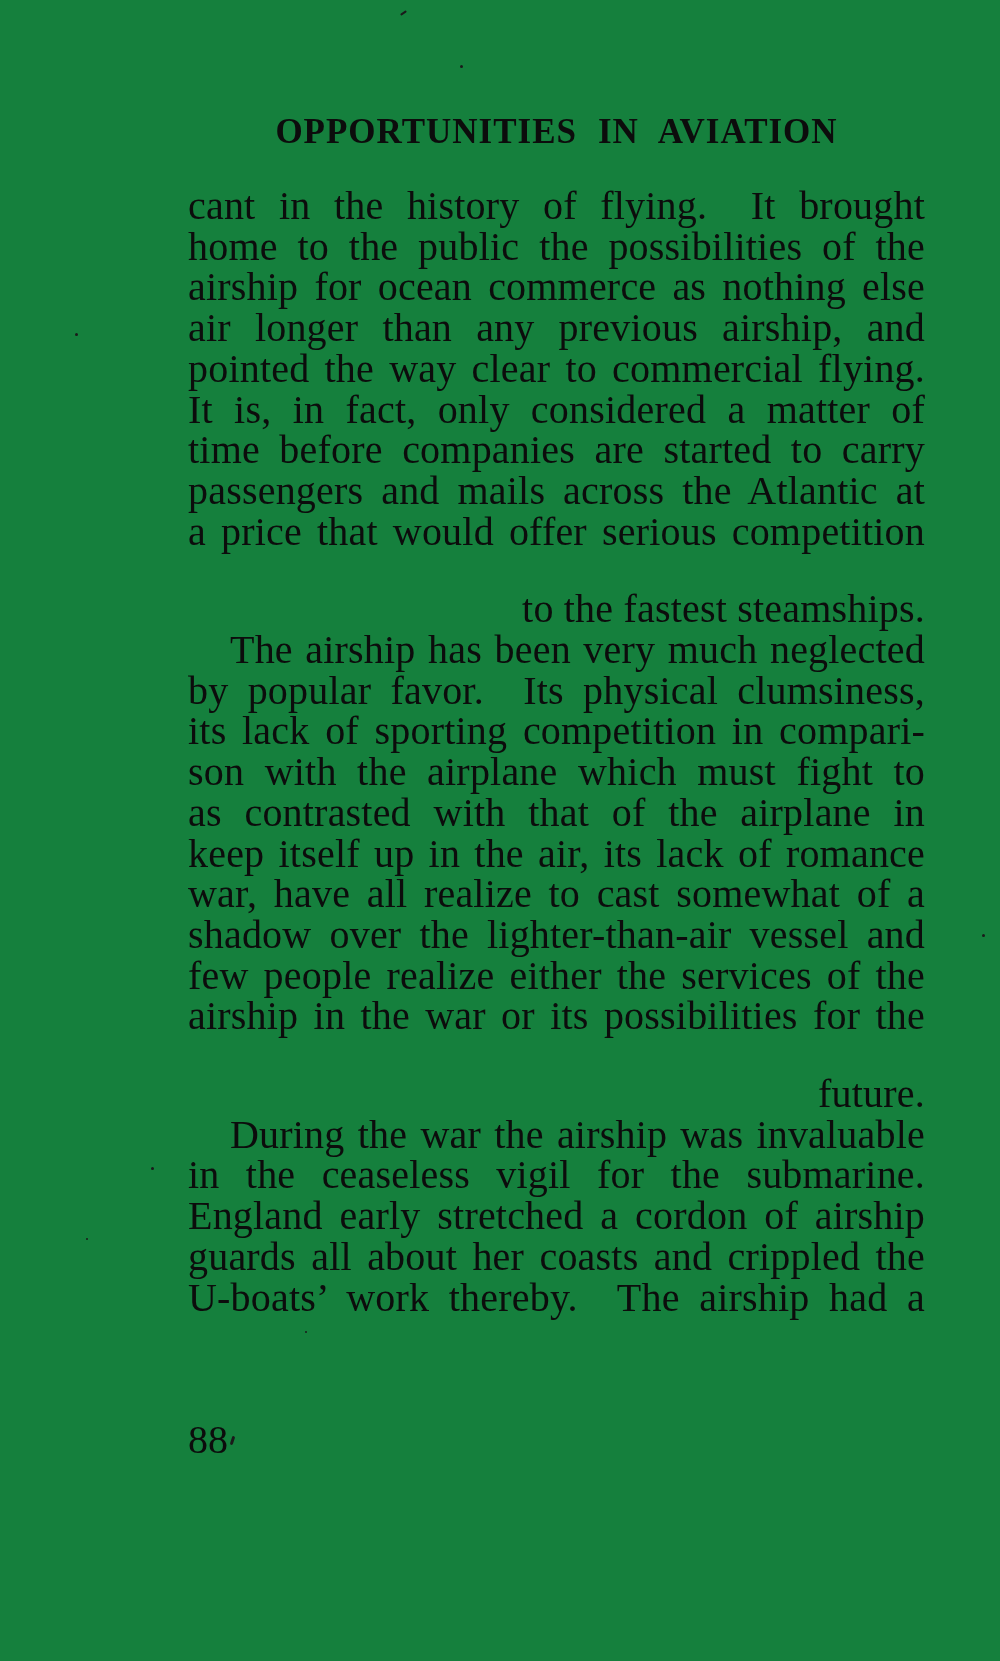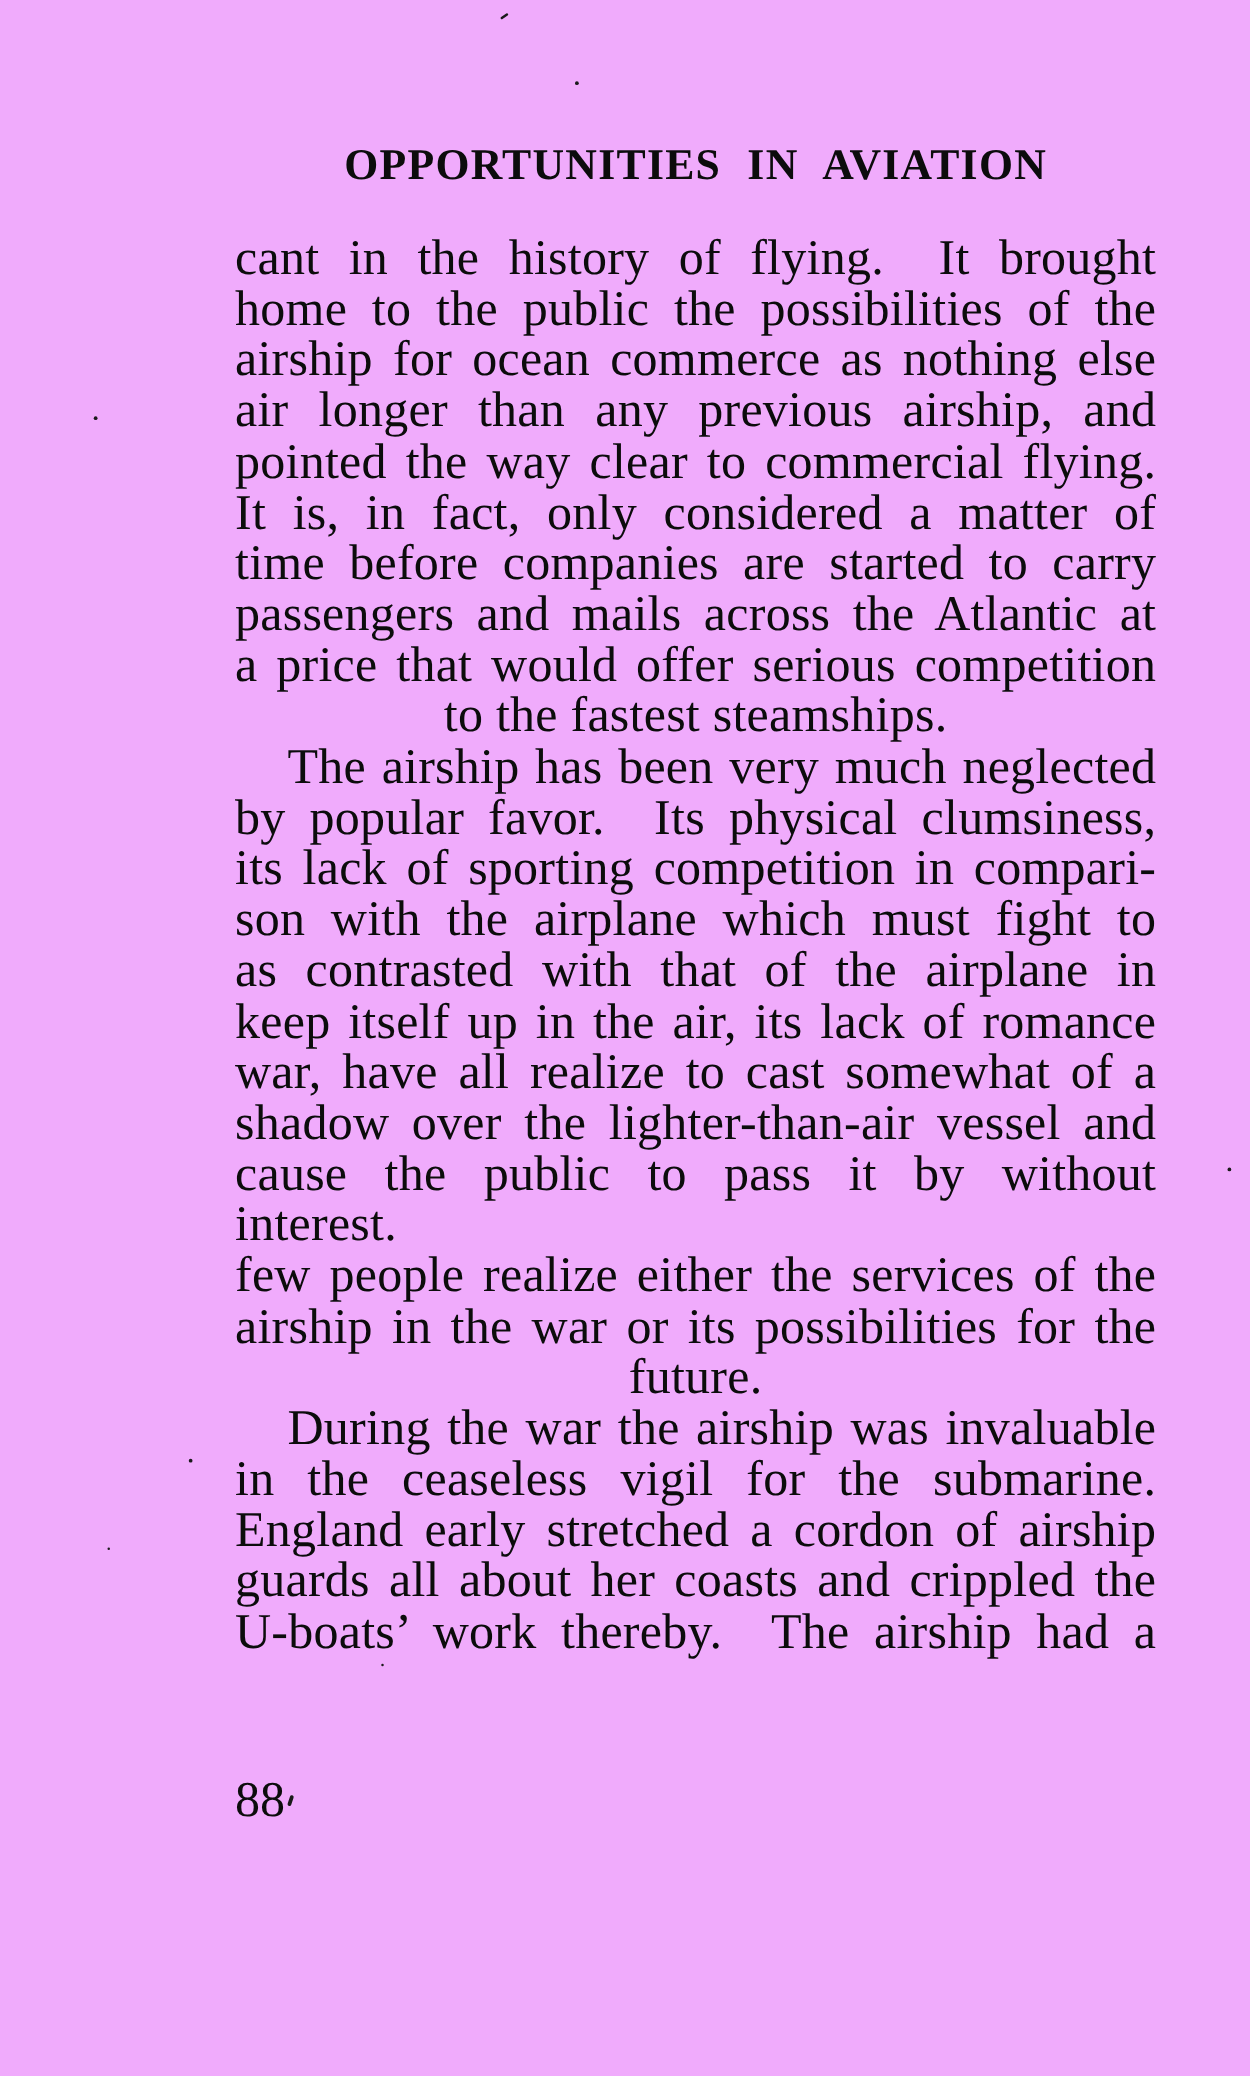--- a/index.html
+++ b/index.html
@@ -4,21 +4,21 @@
 <style>
   html, body { margin: 0; padding: 0; }
   body {
     width: 1000px; height: 1661px;
     background: #ffffff;
     font-family: "Liberation Serif", "DejaVu Serif", serif;
   }
   #page {
     position: relative;
     width: 1000px; height: 1661px;
-    background: #f0abfc;
+    background: #15803d;
     overflow: hidden;
   }
   .running-head {
     position: absolute;
     left: 188px; top: 110px; width: 737px;
     text-align: center;
     font-weight: bold;
     font-size: 35px;
     line-height: 44px;
     letter-spacing: 1px;
@@ -35,21 +35,21 @@
     font-size: 40px;
     line-height: 40.7px;
     letter-spacing: 0.2px;
     white-space: nowrap;
   }
   .line.j {
     white-space: normal;
     text-align: justify;
     text-align-last: justify;
   }
-  .line.l { text-align: center; }
+  .line.l { text-align: right; margin-top: 37px; }
   .line.indent { text-indent: 42px; }
   .folio {
     position: absolute;
     left: 188px; top: 1420px; width: 737px;
     text-align: left;
     font-size: 40px;
     line-height: 40.7px;
     color: #0c0c0c;
   }
   .mark {
@@ -79,21 +79,20 @@
       <div class="line j">a price that would offer serious competition</div>
       <div class="line l">to the fastest steamships.</div>
       <div class="line j indent">The airship has been very much neglected</div>
       <div class="line j">by popular favor.  Its physical clumsiness,</div>
       <div class="line j">its lack of sporting competition in compari-</div>
       <div class="line j">son with the airplane which must fight to</div>
       <div class="line j">as contrasted with that of the airplane in</div>
       <div class="line j">keep itself up in the air, its lack of romance</div>
       <div class="line j">war, have all realize to cast somewhat of a</div>
       <div class="line j">shadow over the lighter-than-air vessel and</div>
-      <div class="line j">cause the public to pass it by without interest.</div>
       <div class="line j">few people realize either the services of the</div>
       <div class="line j">airship in the war or its possibilities for the</div>
       <div class="line l">future.</div>
       <div class="line j indent">During the war the airship was invaluable</div>
       <div class="line j">in the ceaseless vigil for the submarine.</div>
       <div class="line j">England early stretched a cordon of airship</div>
       <div class="line j">guards all about her coasts and crippled the</div>
       <div class="line j">U-boats’ work thereby.  The airship had a</div>
     </div>
 

